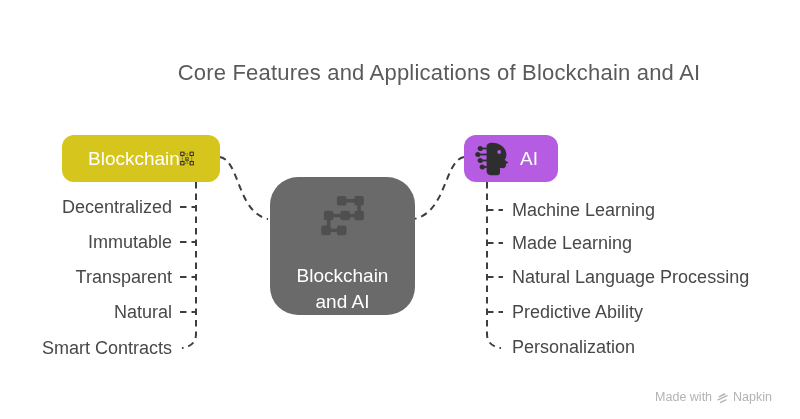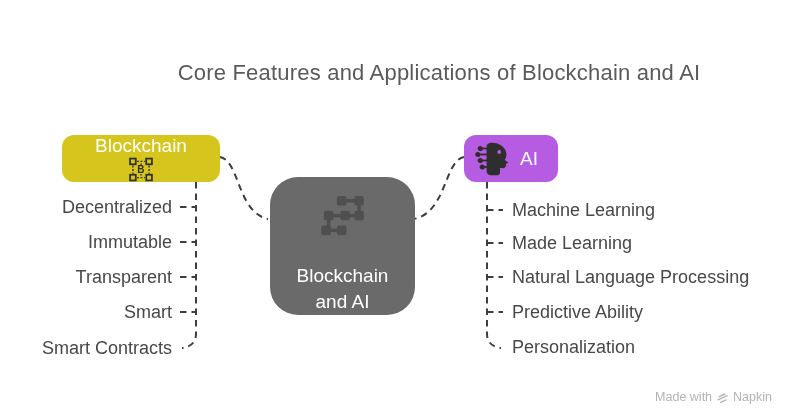--- a/index.html
+++ b/index.html
@@ -10,21 +10,21 @@
   .connectors{position:absolute;left:0;top:0;width:800px;height:419px;pointer-events:none;}
   .dash{fill:none;stroke:var(--connector);stroke-width:2;stroke-dasharray:6.5 5;}
   .title{
     position:absolute;left:0;top:60px;width:100%;text-align:center;
     font-size:22px;font-weight:400;color:var(--title);letter-spacing:.2px;padding-left:39px;
   }
   .badge{
     position:absolute;height:47px;border-radius:12px;box-sizing:border-box;
     display:flex;align-items:center;color:#fff;font-size:19px;font-weight:500;
   }
-  .badge.blockchain{left:62px;top:135px;width:158px;background:var(--yellow);justify-content:flex-start;padding:0 26px;flex-direction:column;}
+  .badge.blockchain{left:62px;top:135px;width:158px;background:var(--yellow);justify-content:flex-start;padding:0 26px;}
   .badge.ai{left:464px;top:135px;width:94px;background:var(--purple);gap:9px;padding:0 11px;}
   .center-box{
     position:absolute;left:270px;top:177px;width:145px;height:138px;
     background:var(--gray);border-radius:28px;display:flex;flex-direction:column;align-items:center;gap:18px;
   }
   .center-box svg{margin-top:19px;}
   .center-label{margin-top:9px;color:#fff;font-size:19px;line-height:26px;text-align:center;width:100px;}
   .feature-item{
     position:absolute;height:22px;line-height:22px;font-size:18px;
     color:var(--text);white-space:nowrap;
@@ -116,21 +116,21 @@
       <rect x="18" y="34" width="11" height="11" rx="2.5"></rect>
       <rect x="10" y="37.5" width="9" height="4"></rect>
     </svg>
     <div class="center-label">Blockchain and AI</div>
   </div>
 
   <div>
       <div class="feature-item item-left" style="top: 196px; margin-left: 9px;">Decentralized</div>
       <div class="feature-item item-left" style="top: 231px;">Immutable</div>
       <div class="feature-item item-left" style="top: 266px;">Transparent</div>
-      <div class="feature-item item-left" style="top: 301px;">Smart</div>
+      <div class="feature-item item-left" style="top: 301px;">Natural</div>
       <div class="feature-item item-left" style="top: 337px;">Smart Contracts</div>
     </div>
 
   <div>
       <div class="feature-item item-right" style="top: 199px;">Machine Learning</div>
       <div class="feature-item item-right" style="top: 232px;">Made Learning</div>
       <div class="feature-item item-right" style="top: 266px;">Natural Language Processing</div>
       <div class="feature-item item-right" style="top: 301px;">Predictive Ability</div>
       <div class="feature-item item-right" style="top: 336px;">Personalization</div>
     </div>

